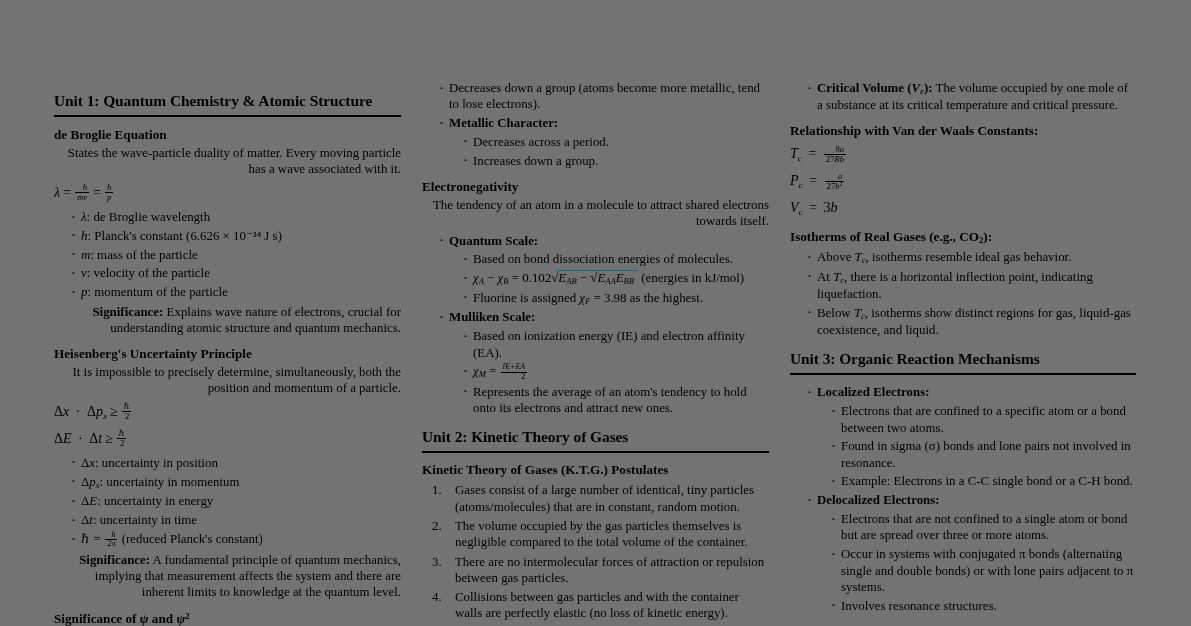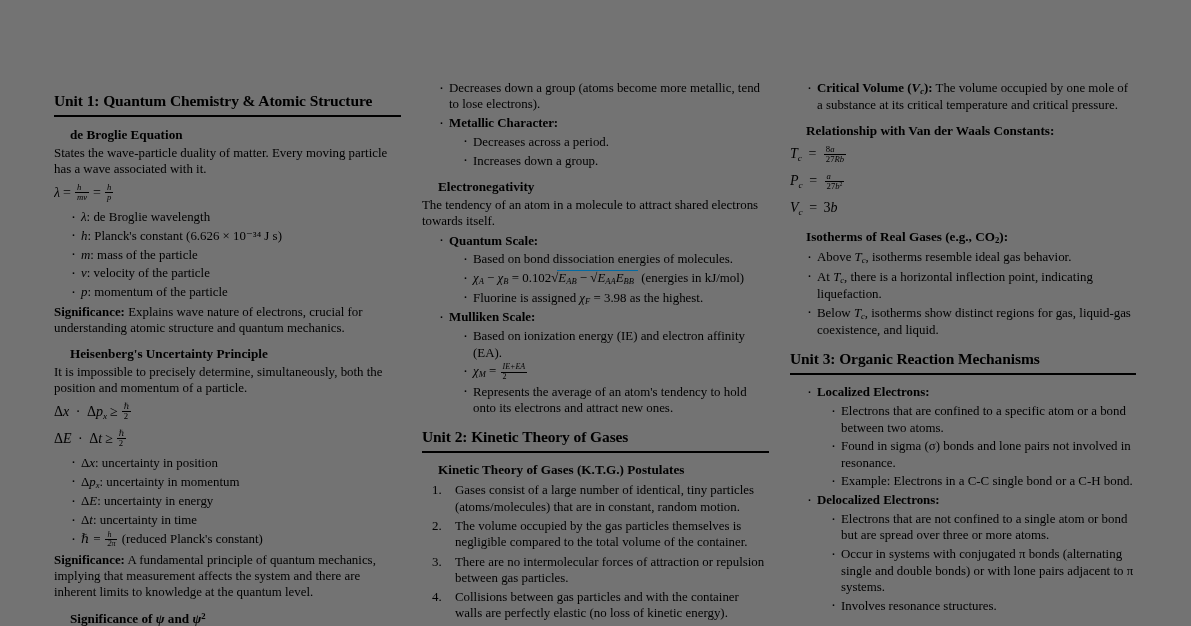--- a/index.html
+++ b/index.html
@@ -50,28 +50,28 @@
     border-top: 2px solid #000;
     margin: 0 0 9px 0;
     padding: 0;
     height: 0;
     width: 100%;
   }
   .sub-heading {
     font-size: 13.2px;
     font-weight: bold;
     line-height: 1.2;
-    margin: 10px 0 2px 16px;
+    margin: 10px 0 2px 0;
   }
   .sub-heading.tight { margin-top: 9px; }
   .para {
     font-size: 12.9px;
     line-height: 1.265;
     margin: 1px 0 3px 0;
-    text-align: left;
+    text-align: right;
   }
   .para .lbl { font-weight: bold; }
   
   ul, ol {
     margin: 3px 0 3px 0;
     padding: 0 0 0 16px;
     list-style: none;
   }
   ol { padding-left: 0; counter-reset: kt; }
   li {
@@ -131,21 +131,21 @@
     font-style: italic;
   }
   sup {
     font-size: 0.66em;
     vertical-align: 0.48em;
     font-style: normal;
   }
   .frac {
     display: inline-block;
     vertical-align: -0.42em;
-    text-align: left;
+    text-align: right;
     font-size: 0.62em;
     line-height: 1.04;
     margin: 0 1px;
   }
   .frac .n {
     display: block;
     border-bottom: 1px solid #000;
     padding: 0 2px 0px 2px;
   }
   .frac .d {

